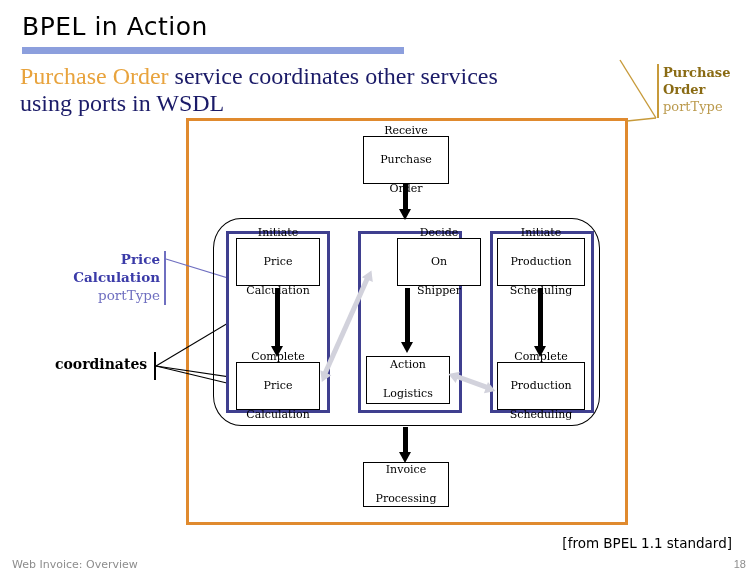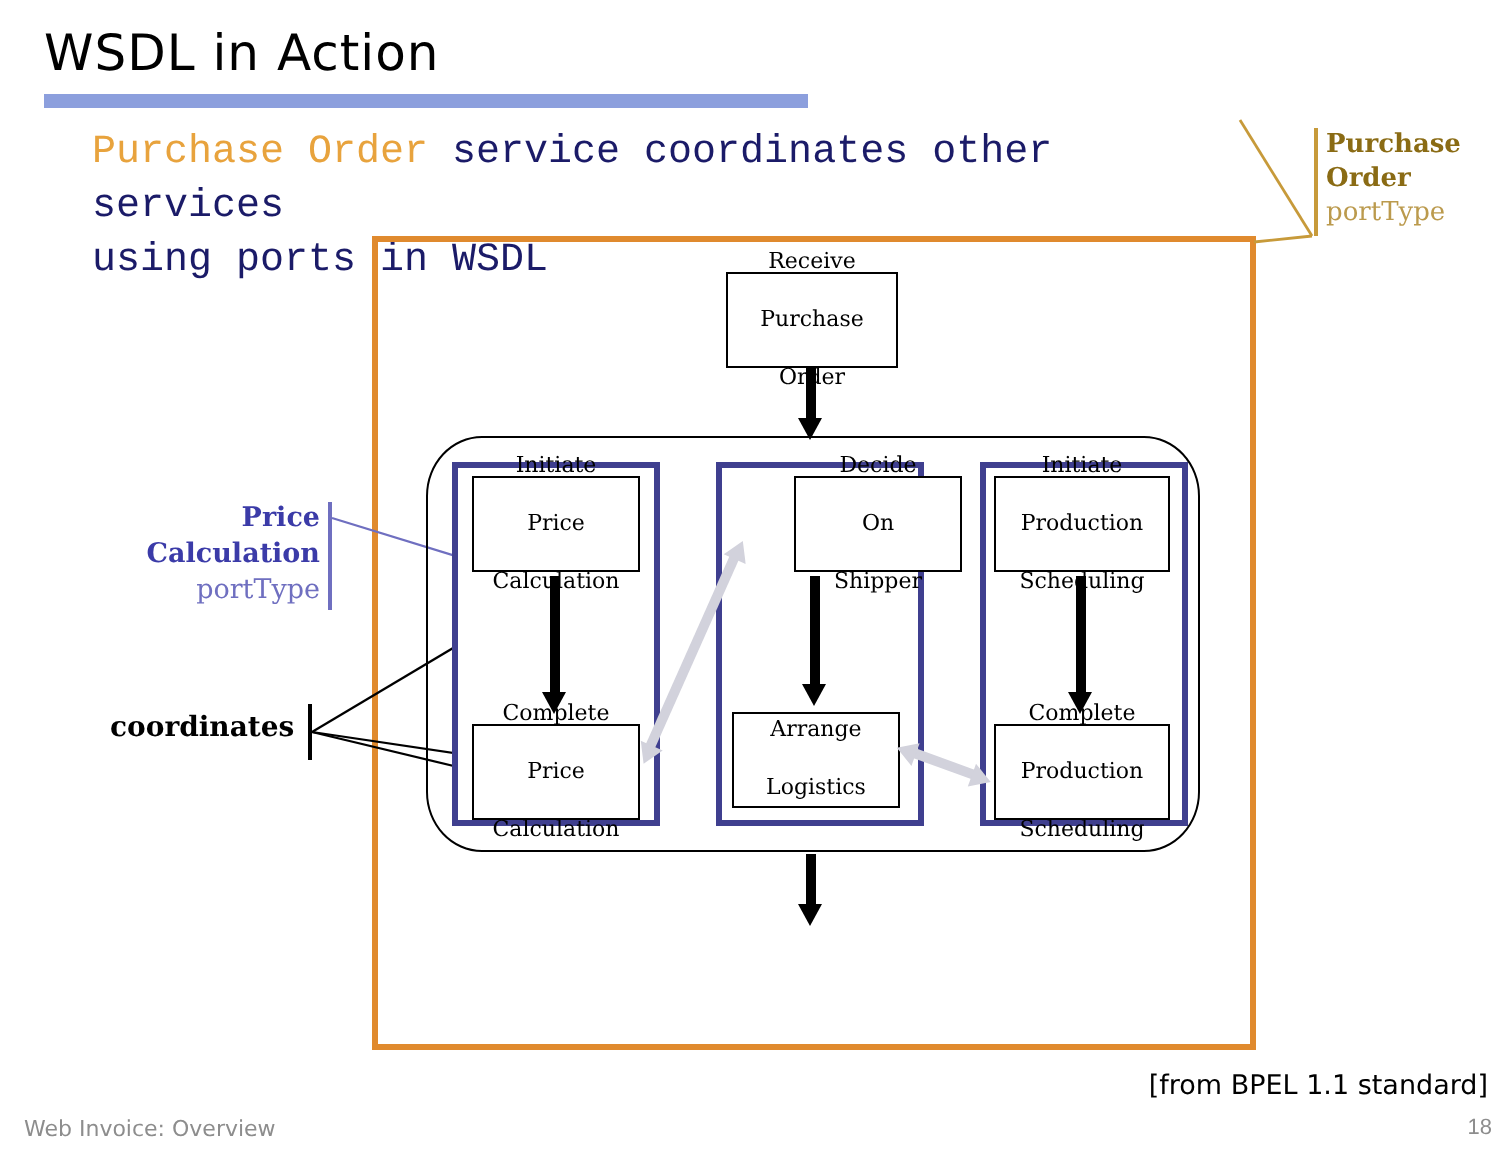--- a/index.html
+++ b/index.html
@@ -16,22 +16,22 @@
     font-size:25px;color:#000000;letter-spacing:.5px;white-space:nowrap;
   }
   .title-rule{
     position:absolute;left:22px;top:47px;width:382px;height:7px;
     background:#8c9fdd;
   }
 
   
   .subtitle{
     position:absolute;left:20px;top:63px;width:580px;
-    font-family:Liberation Mono, monospace;
-    font-size:20px;line-height:27px;color:#1b1b68;margin-left:26px;
+    font-family:Liberation Serif, serif;
+    font-size:24px;line-height:27px;color:#1b1b68;
   }
   .subtitle .po{color:#e8a33d;}
 
   
   .service-frame{
     position:absolute;left:186px;top:118px;width:442px;height:407px;
     border:3px solid #e08a2e;box-sizing:border-box;
   }
 
   
@@ -105,38 +105,38 @@
     border-top:6px solid transparent;border-bottom:6px solid transparent;
   }
   .diag::before{left:-9px;margin-top:-6px;border-right:10px solid #d2d2dc;}
   .diag::after{right:-9px;margin-top:-6px;border-left:10px solid #d2d2dc;}
 
   
   .lines{position:absolute;left:0;top:0;width:756px;height:576px;}
 
   
   .src-note{
-    position:absolute;right:12px;top:535px;
+    position:absolute;right:24px;top:535px;
     font-family:"DejaVu Sans",sans-serif;font-size:13.5px;color:#000;
   }
   .foot-left{
     position:absolute;left:12px;top:558px;
     font-family:"DejaVu Sans",sans-serif;font-size:11px;color:#8d8d8d;
   }
   .foot-right{
     position:absolute;right:10px;top:558px;
     font-family:Liberation Sans, sans-serif;font-size:11px;color:#8d8d8d;
   }
 </style>
 </head>
 <body>
 
 <div id="slide">
 
-  <div class="title">WSDL in Action</div>
+  <div class="title">BPEL in Action</div>
   <div class="title-rule"></div>
 
   <div class="subtitle">
     <span class="po">Purchase Order</span><span> service coordinates other services</span><br>
     <span>using ports in WSDL</span>
   </div>
 
   <div class="service-frame"></div>
 
   <svg class="lines" viewBox="0 0 756 576" xmlns="http://www.w3.org/2000/svg">
@@ -209,21 +209,21 @@
       <span>On</span><br>
       <span>Shipper</span>
     </span>
   </div>
   <div class="arrow-v" style="left:405px;top:288px;">
     <div class="shaft" style="height:54px;"></div>
     <div class="head" style="top:54px;"></div>
   </div>
   <div class="act" style="left:366px;top:356px;width:84px;height:48px;">
     <span>
-      <span>Arrange</span><br>
+      <span>Action</span><br>
       <span>Logistics</span>
     </span>
   </div>
 
   <div class="seq" style="left:490px;top:231px;width:104px;height:182px;"></div>
   <div class="act" style="left:497px;top:238px;width:88px;height:48px;">
     <span>
       <span>Initiate</span><br>
       <span>Production</span><br>
       <span>Scheduling</span>
@@ -241,18 +241,24 @@
     </span>
   </div>
 
   <div class="diag" style="left:325px;top:371px;width:104px;transform:rotate(-66deg);"></div>
   <div class="diag" style="left:457px;top:374px;width:32px;transform:rotate(20deg);"></div>
 
   <div class="arrow-v" style="left:403px;top:427px;">
     <div class="shaft" style="height:25px;"></div>
     <div class="head" style="top:25px;"></div>
   </div>
+  <div class="act" style="left:363px;top:462px;width:86px;height:45px;">
+    <span>
+      <span>Invoice</span><br>
+      <span>Processing</span>
+    </span>
+  </div>
 
   <div class="src-note">[from BPEL 1.1 standard]</div>
   <div class="foot-left">Web Invoice: Overview</div>
   <div class="foot-right">18</div>
 
 </div>
 
 </body></html>

